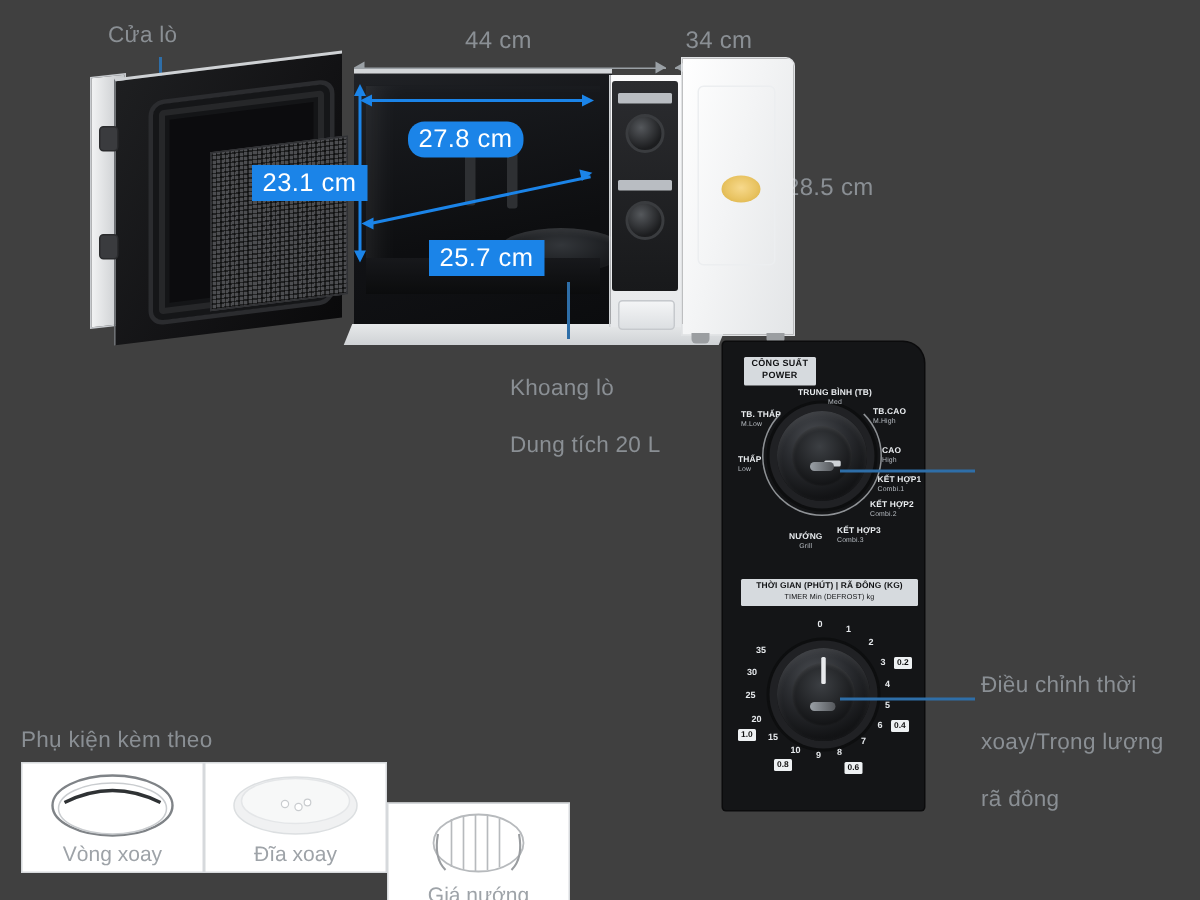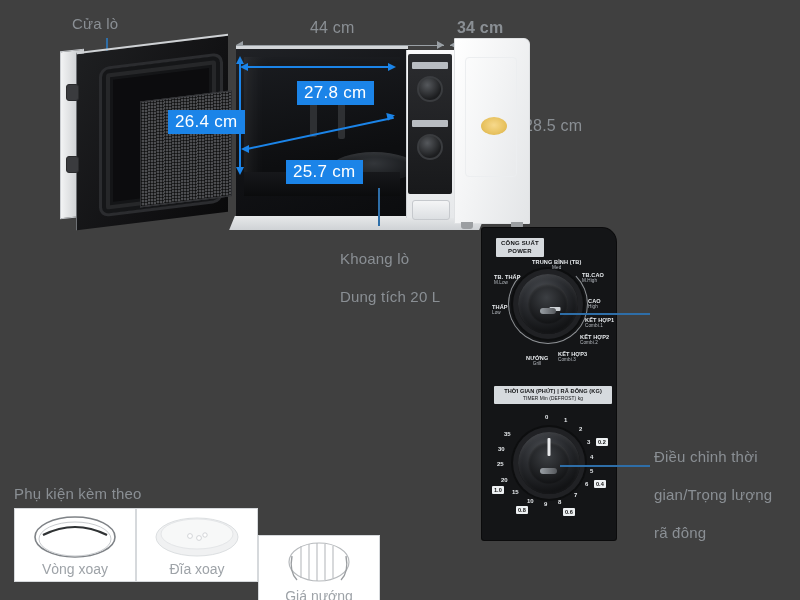--- a/index.html
+++ b/index.html
@@ -232,21 +232,21 @@
 <div id="stage">
 
   <div class="abs gray-label" style="left:72px; top:14px;">Cửa lò</div>
   <div class="leader" style="left:106px; top:38px; width:2px; height:32px;"></div>
 
   <div class="abs gray-label" style="left:310px; top:18px; font-size:16px;">44 cm</div>
   <div class="dim-line" style="left:236px; top:45px; width:208px;"></div>
   <div class="ah ah-l" style="left:236px; top:41px;"></div>
   <div class="ah ah-r" style="left:437px; top:41px;"></div>
 
-  <div class="abs gray-label" style="left:457px; top:18px; font-size:16px;font-weight:bold;">34 cm</div>
+  <div class="abs gray-label" style="left:457px; top:18px; font-size:16px;">34 cm</div>
   <div class="dim-line" style="left:450px; top:45px; width:68px;"></div>
   <div class="ah ah-l" style="left:450px; top:41px;"></div>
   <div class="ah ah-r" style="left:511px; top:41px;"></div>
 
   <div class="abs gray-label" style="left:524px; top:116px; font-size:16px;">28.5 cm</div>
   <div class="dim-v" style="left:518px; top:58px; height:124px;"></div>
   <div class="av av-u" style="left:514px; top:56px;"></div>
   <div class="av av-d" style="left:514px; top:176px;"></div>
 
   <div class="mw-wrap">
@@ -293,22 +293,22 @@
 
   <div class="b-line" style="left:246px; top:66px; width:148px; height:2px;"></div>
   <div class="bah bah-l" style="left:240px; top:63px;"></div>
   <div class="bah bah-r" style="left:388px; top:63px;"></div>
 
   <div class="b-line" style="left:247px; top:148px; width:150px; height:2px;
               transform:rotate(-12deg); transform-origin:left center;"></div>
   <div class="bah bah-l" style="left:241px; top:145px;"></div>
   <div class="bah bah-r" style="left:387px; top:112px; transform:rotate(-12deg);"></div>
 
-  <div class="blue-badge abs" style="left:168px; top:110px;">26.4 cm</div>
-  <div class="blue-badge abs" style="left:297px; top:81px;">27.8 cm</div>
+  <div class="blue-badge abs" style="left:168px; top:110px;">23.1 cm</div>
+  <div class="blue-badge abs" style="left:272px; top:81px;border-radius:11px;">27.8 cm</div>
   <div class="blue-badge abs" style="left:286px; top:160px;">25.7 cm</div>
 
   <div class="leader" style="left:378px; top:188px; width:2px; height:38px;"></div>
   <div class="abs gray-label" style="left:340px; top:230px; text-align:left;">
     <div>Khoang lò</div>
     <div>Dung tích 20 L</div>
   </div>
 
   <div class="cp">
     <div class="cp-inner">
@@ -401,21 +401,21 @@
       <div class="wbox" style="left:4px; top:252px;">1.0</div>
 
     </div>
   </div>
 
   <div class="leader" style="left:560px; top:313px; width:90px; height:2px;"></div>
 
   <div class="leader" style="left:560px; top:465px; width:90px; height:2px;"></div>
   <div class="abs gray-label" style="left:654px; top:428px; text-align:left;">
     <div>Điều chỉnh thời</div>
-    <div>gian/Trọng lượng</div>
+    <div>xoay/Trọng lượng</div>
     <div>rã đông</div>
   </div>
 
   <div class="acc-title gray-label">Phụ kiện kèm theo</div>
 
   <div class="acc-box" style="left:14px; width:122px;">
     <div class="acc-art">
       <svg viewBox="0 0 120 48" width="120" height="48" aria-hidden="true">
         <ellipse cx="60" cy="24" rx="40" ry="20" fill="none" stroke="#7f8387" stroke-width="1.6"></ellipse>
         <path d="M28 22 Q60 6 92 22" fill="none" stroke="#2f3234" stroke-width="2.2"></path>

